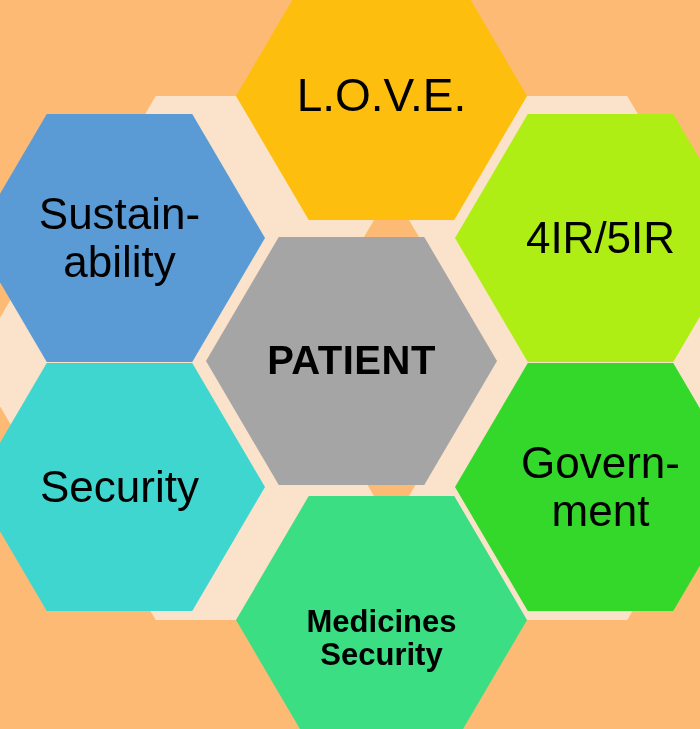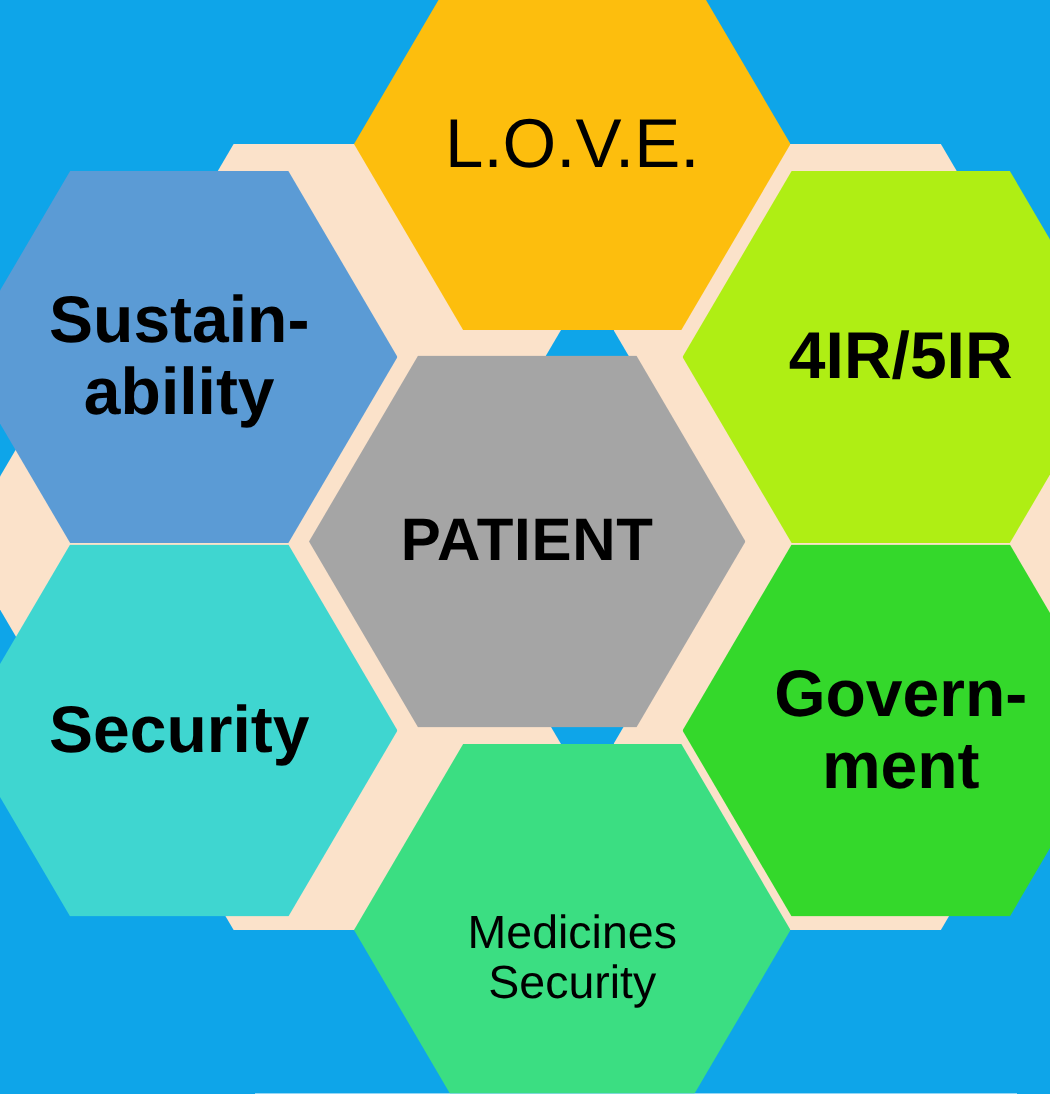--- a/index.html
+++ b/index.html
@@ -8,21 +8,21 @@
     padding: 0;
     background: #ffffff;
   }
   body {
     font-family: "Liberation Sans", sans-serif;
   }
   #canvas {
     position: relative;
     width: 700px;
     height: 729px;
-    background: #0ea5e9;
+    background: #fdba74;
     overflow: hidden;
   }
   .hex {
     position: absolute;
     display: flex;
     align-items: center;
     justify-content: center;
     text-align: center;
     box-sizing: border-box;
     -webkit-clip-path: polygon(25% 0%, 75% 0%, 100% 50%, 75% 100%, 25% 100%, 0% 50%);
@@ -40,23 +40,23 @@
     z-index: 1;
   }
   .node {
     z-index: 2;
   }
   .node.center {
     z-index: 3;
   }
   
   .lbl-xl  { font-size: 46px; font-weight: 400; }
-  .lbl-lg  { font-size: 44px; font-weight: 700; }
+  .lbl-lg  { font-size: 44px; font-weight: 400; }
   .lbl-bold{ font-size: 40px; font-weight: 700; letter-spacing: 0.5px; }
-  .lbl-sm  { font-size: 31px; font-weight: 400; margin-top: 36px; }
+  .lbl-sm  { font-size: 31px; font-weight: 700; margin-top: 36px; }
 </style>
 </head>
 <body>
 
 <div id="canvas">
 
   <div class="hex connector" style="left:409px; top:96px; width:291px; height:248px; background:#FBE2CA;"></div>
 
   <div class="hex connector" style="left:437px; top:238px; width:291px; height:248px; background:#FBE2CA;"></div>
 

